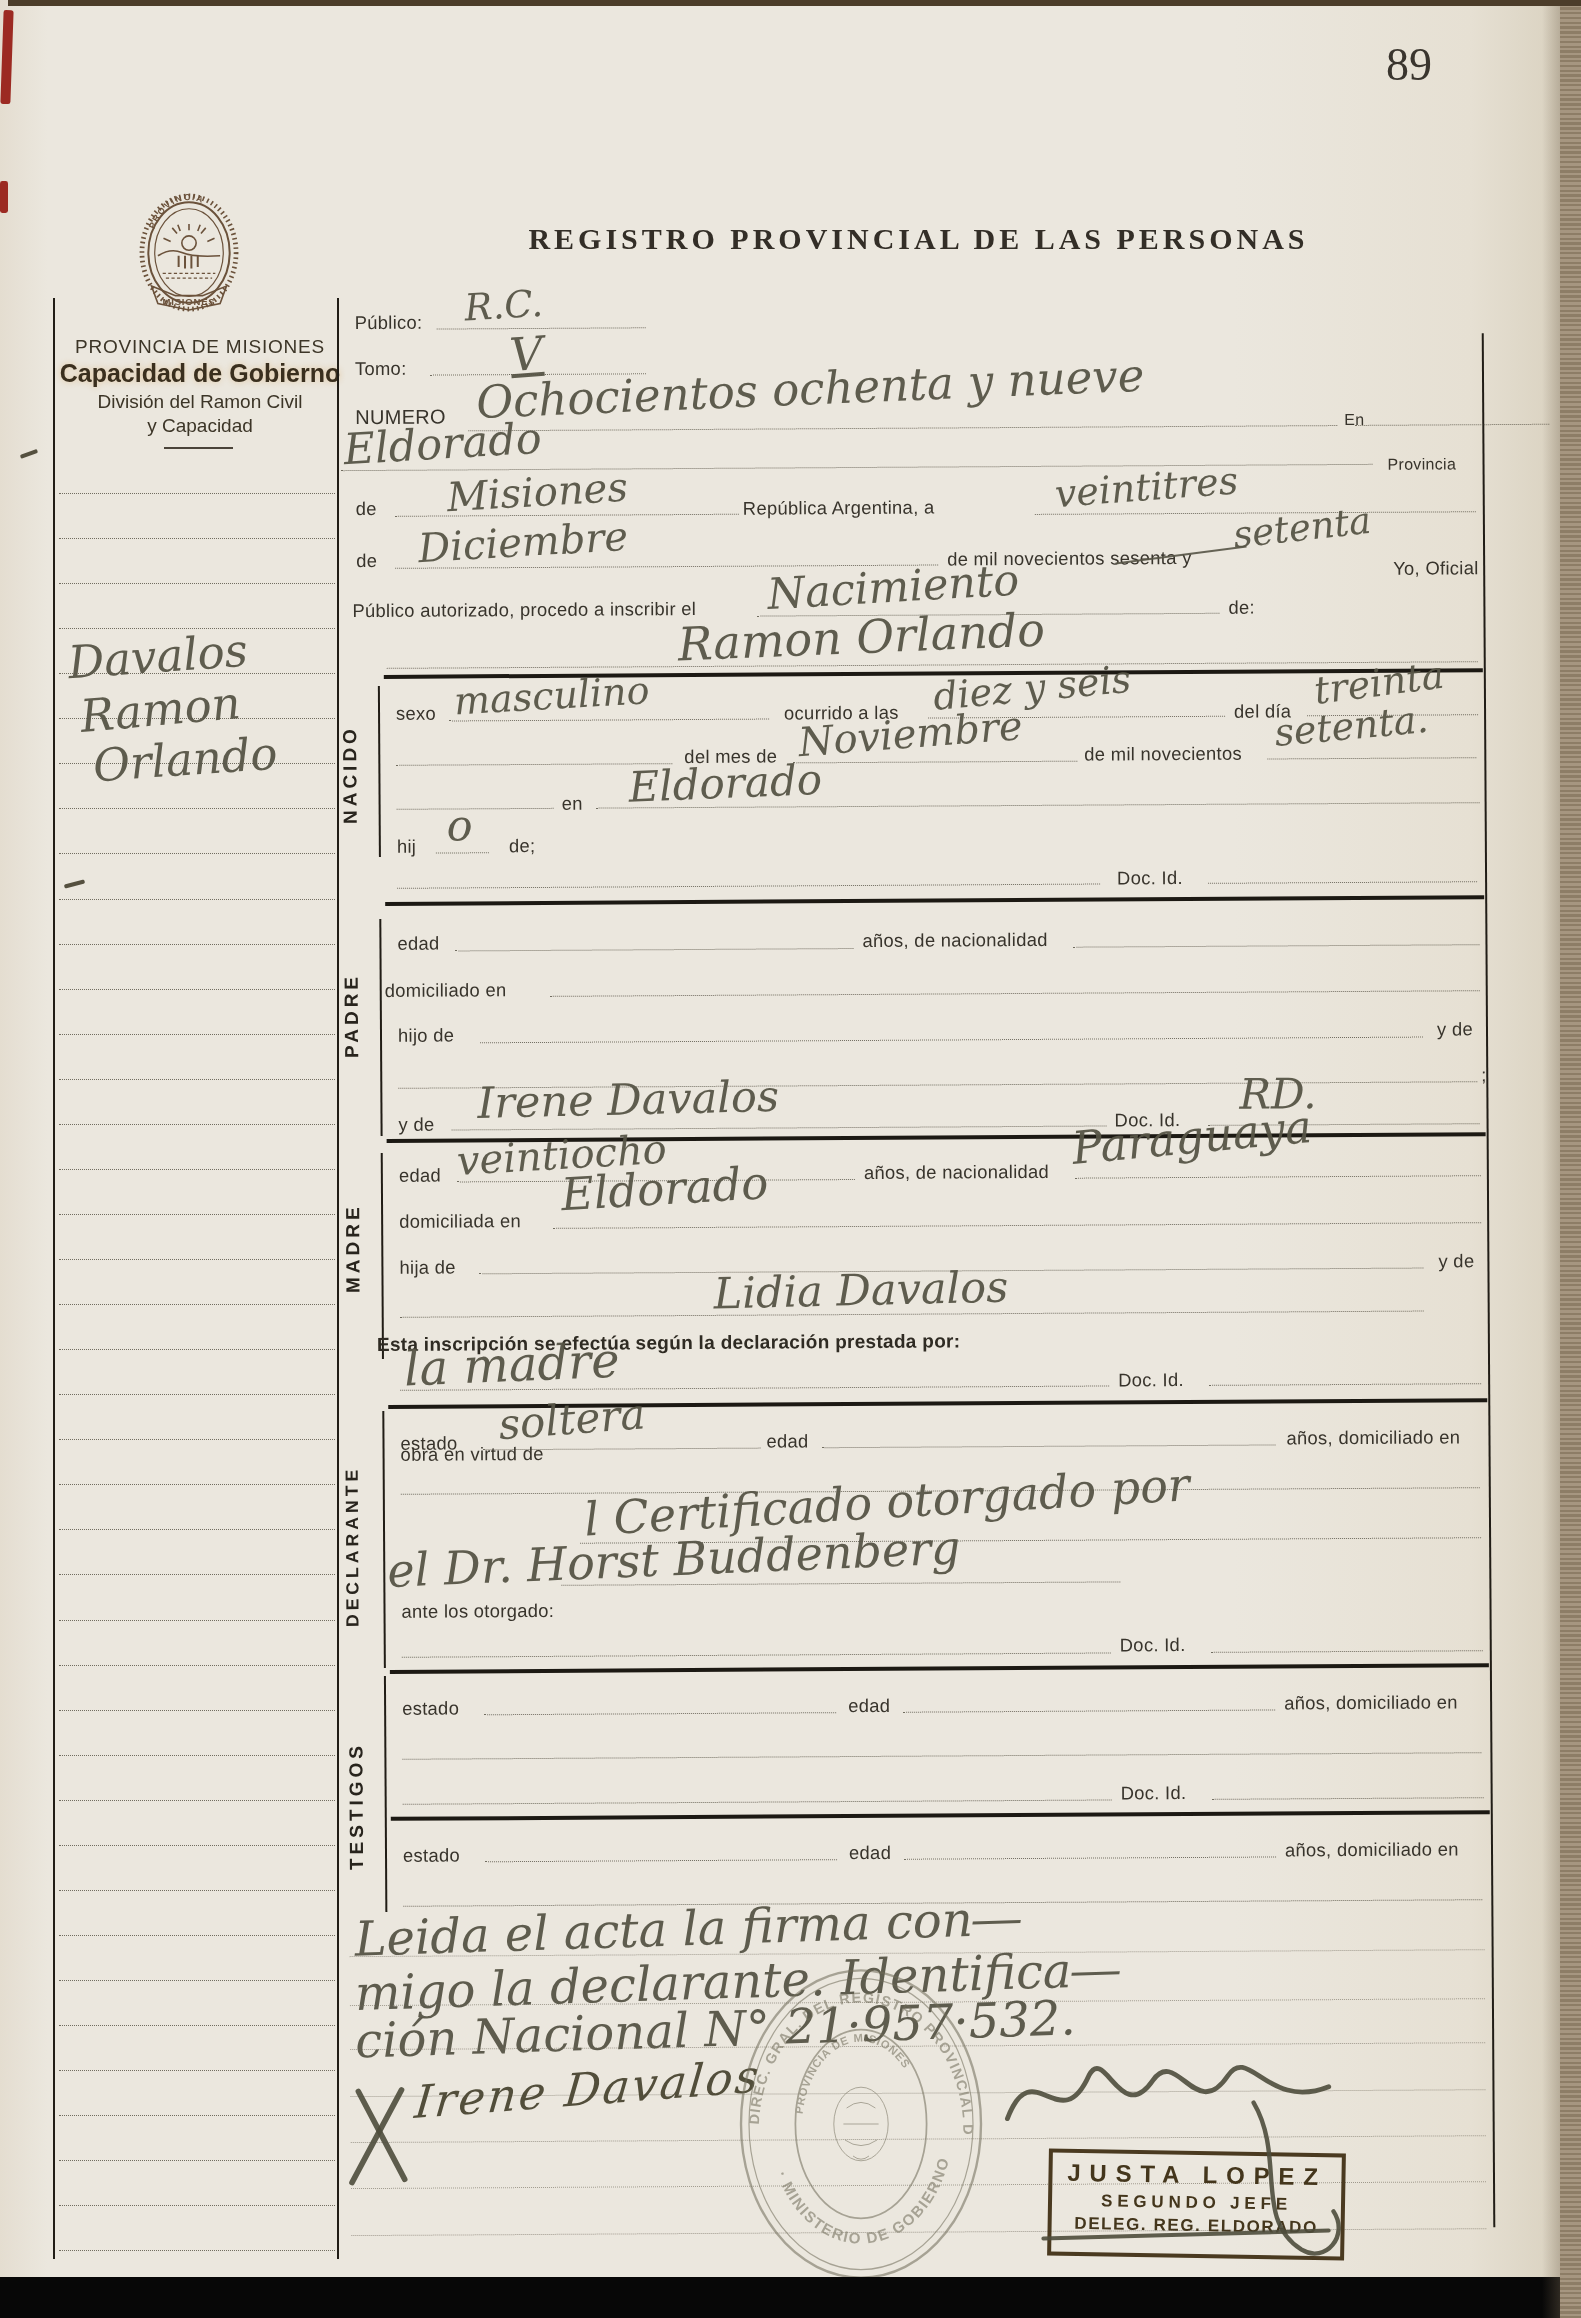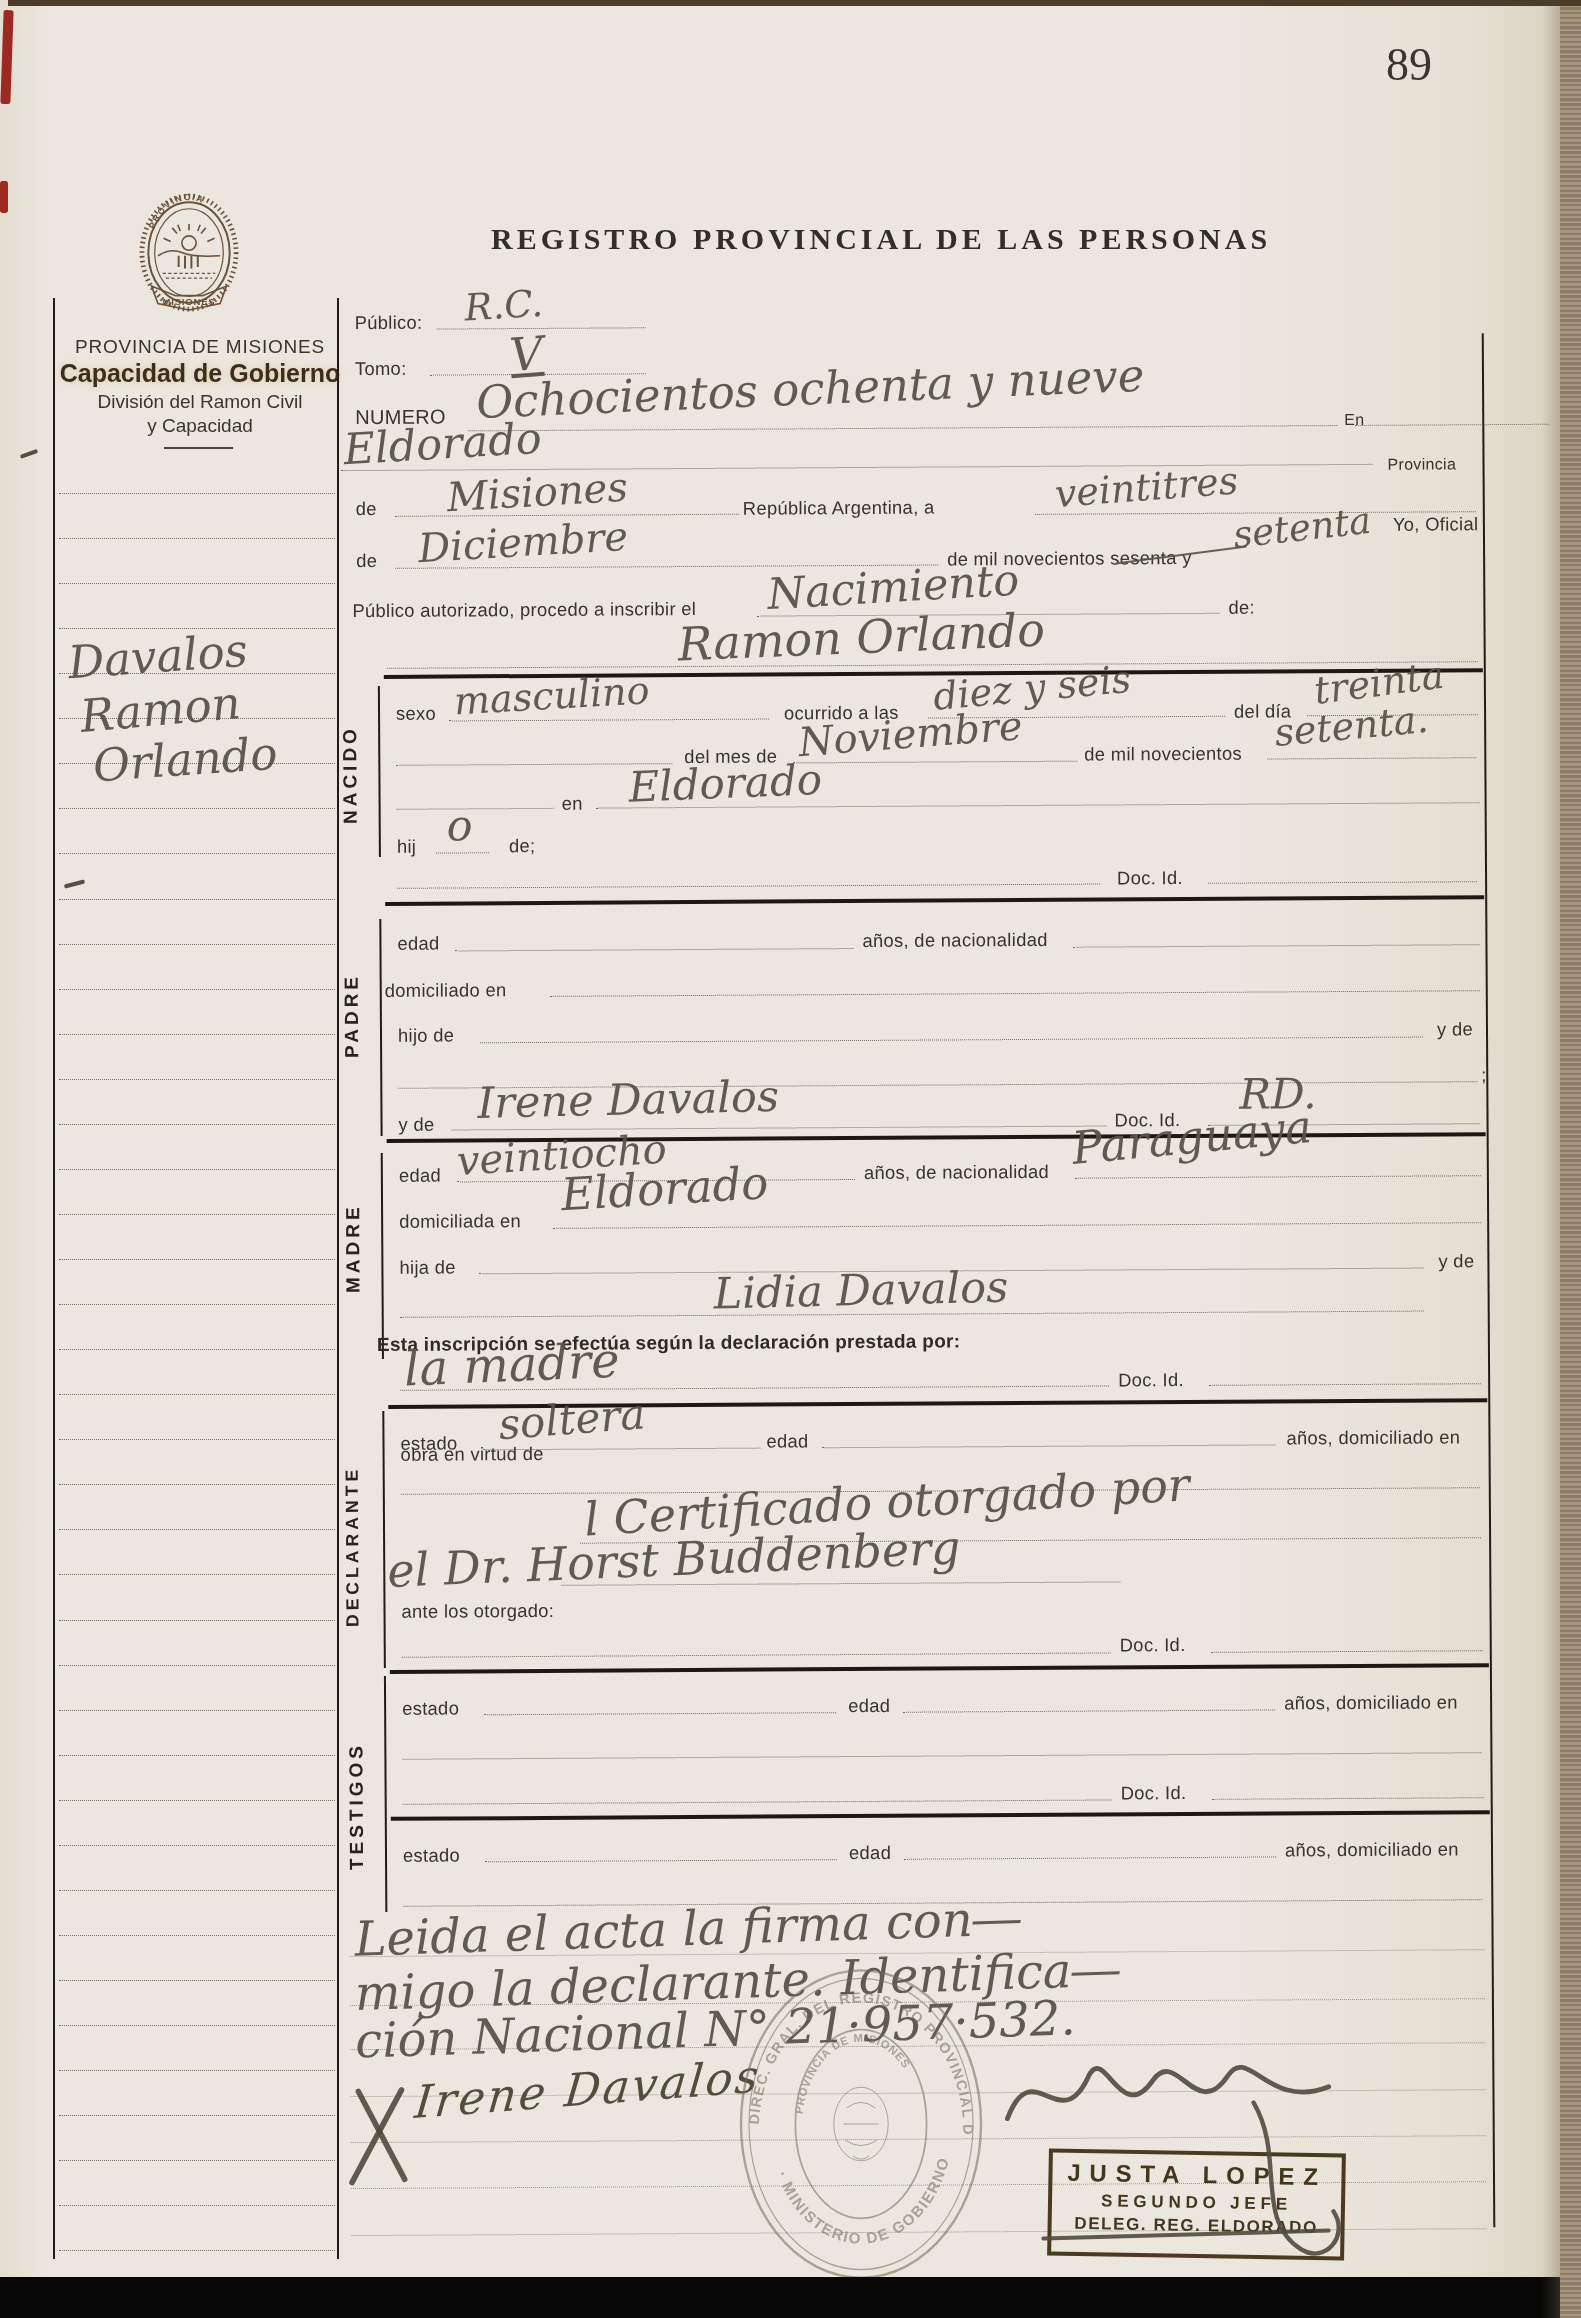--- a/index.html
+++ b/index.html
@@ -12,21 +12,21 @@
   .dot{position:absolute;height:0;border-bottom:1.6px dotted rgba(92,87,74,.85)}
   .dotf{border-bottom:1.6px dotted rgba(110,104,90,.6)}
   .hw{position:absolute;font-family:"DejaVu Serif",serif;font-style:italic;color:rgba(86,84,70,.95);white-space:nowrap;line-height:1}
   .rule{position:absolute;height:4px;background:#1c1913}
   .vline{position:absolute;background:#211d16}
   .vlab{position:absolute;writing-mode:vertical-rl;transform:rotate(180deg);font-family:"Liberation Sans",sans-serif;
         font-weight:bold;font-size:19px;color:#28241d;letter-spacing:4px;text-align:center}
   .scratch{position:absolute;background:rgba(86,84,70,.9);height:2.4px}
   #form-layer{position:absolute;inset:0;transform:rotate(-0.35deg);transform-origin:368px 1198px}
   .org{position:absolute;text-align:center;color:#3c3527}
-  #title{position:absolute;left:491px;top:222px;width:855px;
+  #title{position:absolute;left:491px;top:222px;width:855px;text-align:center;
          font-family:"Liberation Serif",serif;font-weight:bold;font-size:30px;letter-spacing:4px;color:#332e27}
   #pagenum{position:absolute;left:1386px;top:38px;font-family:"Liberation Serif",serif;font-size:46px;color:#3a352e}
   #footerbar{position:absolute;left:0;top:2277px;width:1581px;height:42px;background:#070707;z-index:30}
   #fabric{position:absolute;right:0;top:0;width:21px;height:2319px;z-index:31;
           background:repeating-linear-gradient(180deg,#a69680 0 2.4px,#8d7d66 2.4px 4.8px)}
   #fabric-shadow{position:absolute;right:21px;top:0;width:17.6px;height:2319px;z-index:31;
           background:linear-gradient(90deg,rgba(120,104,82,0) 0%,rgba(120,104,82,.35) 100%)}
   #topstrip{position:absolute;left:8px;top:0;width:1573px;height:5.6px;background:#4c3d2a;z-index:32}
   .red{position:absolute;background:#9c2a22;z-index:33;border-radius:2.4px}
   .speck{position:absolute;background:#55503f;z-index:4;border-radius:1.6px}
@@ -150,21 +150,21 @@
     <span class="lbl" style="left:747px;top:500px">República Argentina, a</span>
     <div class="dot" style="left:1039px;top:518px;width:441px"></div>
     <div class="hw" style="left:1059px;top:473px;font-size:38px;transform:rotate(-4deg)">veintitres</div>
 
     <span class="lbl" style="left:360px;top:550px">de</span>
     <div class="dot" style="left:399px;top:568px;width:543px"></div>
     <div class="hw" style="left:422px;top:523px;font-size:40px;transform:rotate(-3deg)">Diciembre</div>
     <span class="lbl" style="left:951px;top:552px">de mil novecientos sesenta y</span>
     <div class="scratch" style="left:1119px;top:559px;width:132px;transform:rotate(-7deg)"></div>
     <div class="hw" style="left:1237px;top:515px;font-size:37px;transform:rotate(-6deg)">setenta</div>
-    <span class="lbl" style="left:1397px;top:520px">Yo, Oficial</span>
+    <span class="lbl" style="left:1397px;top:564px">Yo, Oficial</span>
 
     <span class="lbl" style="left:356px;top:600px">Público autorizado, procedo a inscribir el</span>
     <div class="dot" style="left:761px;top:618px;width:462px"></div>
     <div class="hw" style="left:771px;top:569px;font-size:43px;transform:rotate(-3deg)">Nacimiento</div>
     <span class="lbl" style="left:1232px;top:602px">de:</span>
 
     <div class="dot" style="left:390px;top:668px;width:1091px"></div>
     <div class="hw" style="left:681px;top:617px;font-size:46px;transform:rotate(-2deg)">Ramon Orlando</div>
     <div class="rule" style="left:387px;top:675px;width:1099px"></div>
 

